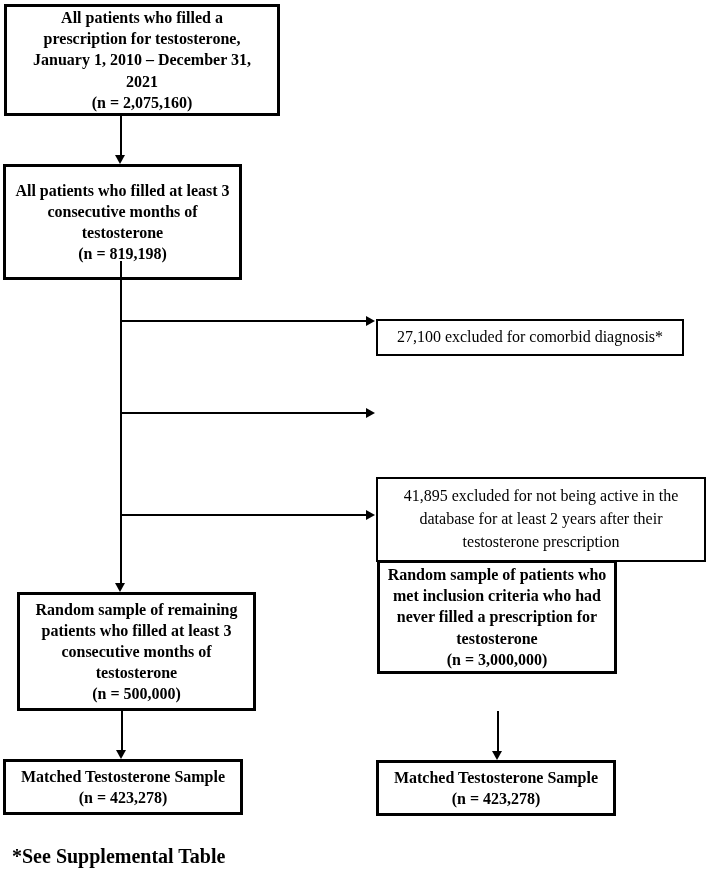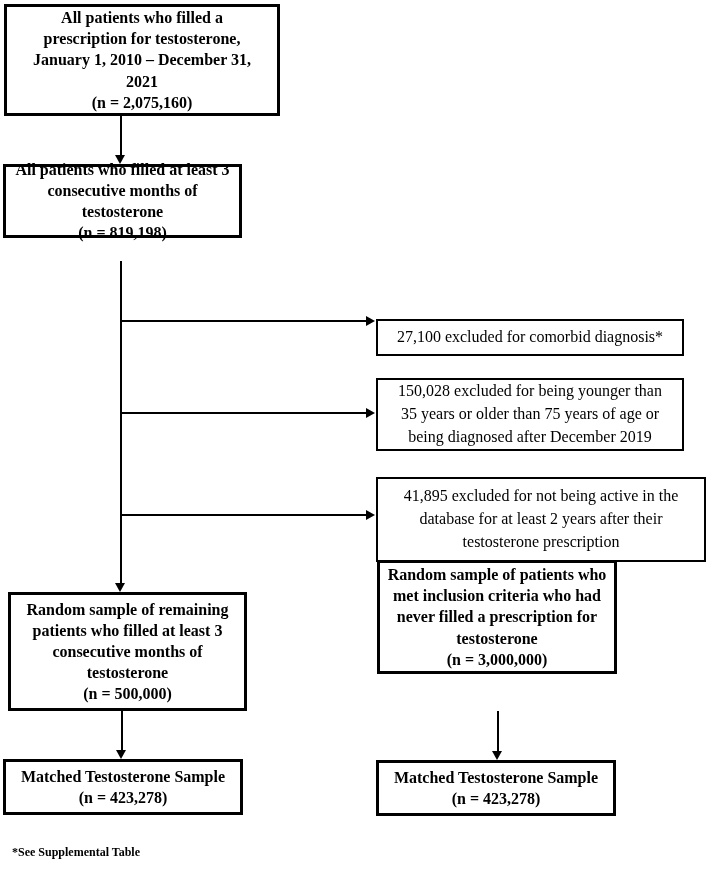--- a/index.html
+++ b/index.html
@@ -53,51 +53,48 @@
     position: absolute;
     width: 0; height: 0;
     border-top: 5px solid transparent;
     border-bottom: 5px solid transparent;
     border-left: 9px solid #000000;
   }
   .footnote {
     position: absolute;
     left: 12px;
     top: 845px;
-    font-size: 12px;
+    font-size: 20px;
     font-weight: bold;
   }
 </style>
 </head>
 <body>
 
 <div id="canvas">
 
   <div class="fbox" style="left:4px; top:4px; width:276px; height:112px;">All patients who filled a
 prescription for testosterone,
 January 1, 2010 – December 31,
 2021
 (n = 2,075,160)</div>
 
-  <div class="fbox" style="left:3px; top:164px; width:239px; height:74px;">All patients who filled at least 3
+  <div class="fbox" style="left:3px; top:164px; width:239px; height:116px;">All patients who filled at least 3
 consecutive months of
 testosterone
 (n = 819,198)</div>
 
   <div class="fbox excl" style="left:376px; top:303px; width:308px; height:37px;margin-top:16px;">27,100 excluded for comorbid diagnosis*</div>
 
-  <div class="fbox excl" style="left:376px; top:378px; width:308px; height:73px;">150,028 excluded for being younger than
-35 years or older than 75 years of age or
-being diagnosed after December 2019</div>
 
   <div class="fbox excl" style="left:376px; top:477px; width:330px; height:85px;">41,895 excluded for not being active in the
 database for at least 2 years after their
 testosterone prescription</div>
 
-  <div class="fbox" style="left:8px; top:592px; width:239px; height:119px;">Random sample of remaining
+  <div class="fbox" style="left:17px; top:592px; width:239px; height:119px;">Random sample of remaining
 patients who filled at least 3
 consecutive months of
 testosterone
 (n = 500,000)</div>
 
   <div class="fbox" style="left:377px; top:560px; width:240px; height:114px;">Random sample of patients who
 met inclusion criteria who had
 never filled a prescription for
 testosterone
 (n = 3,000,000)</div>

